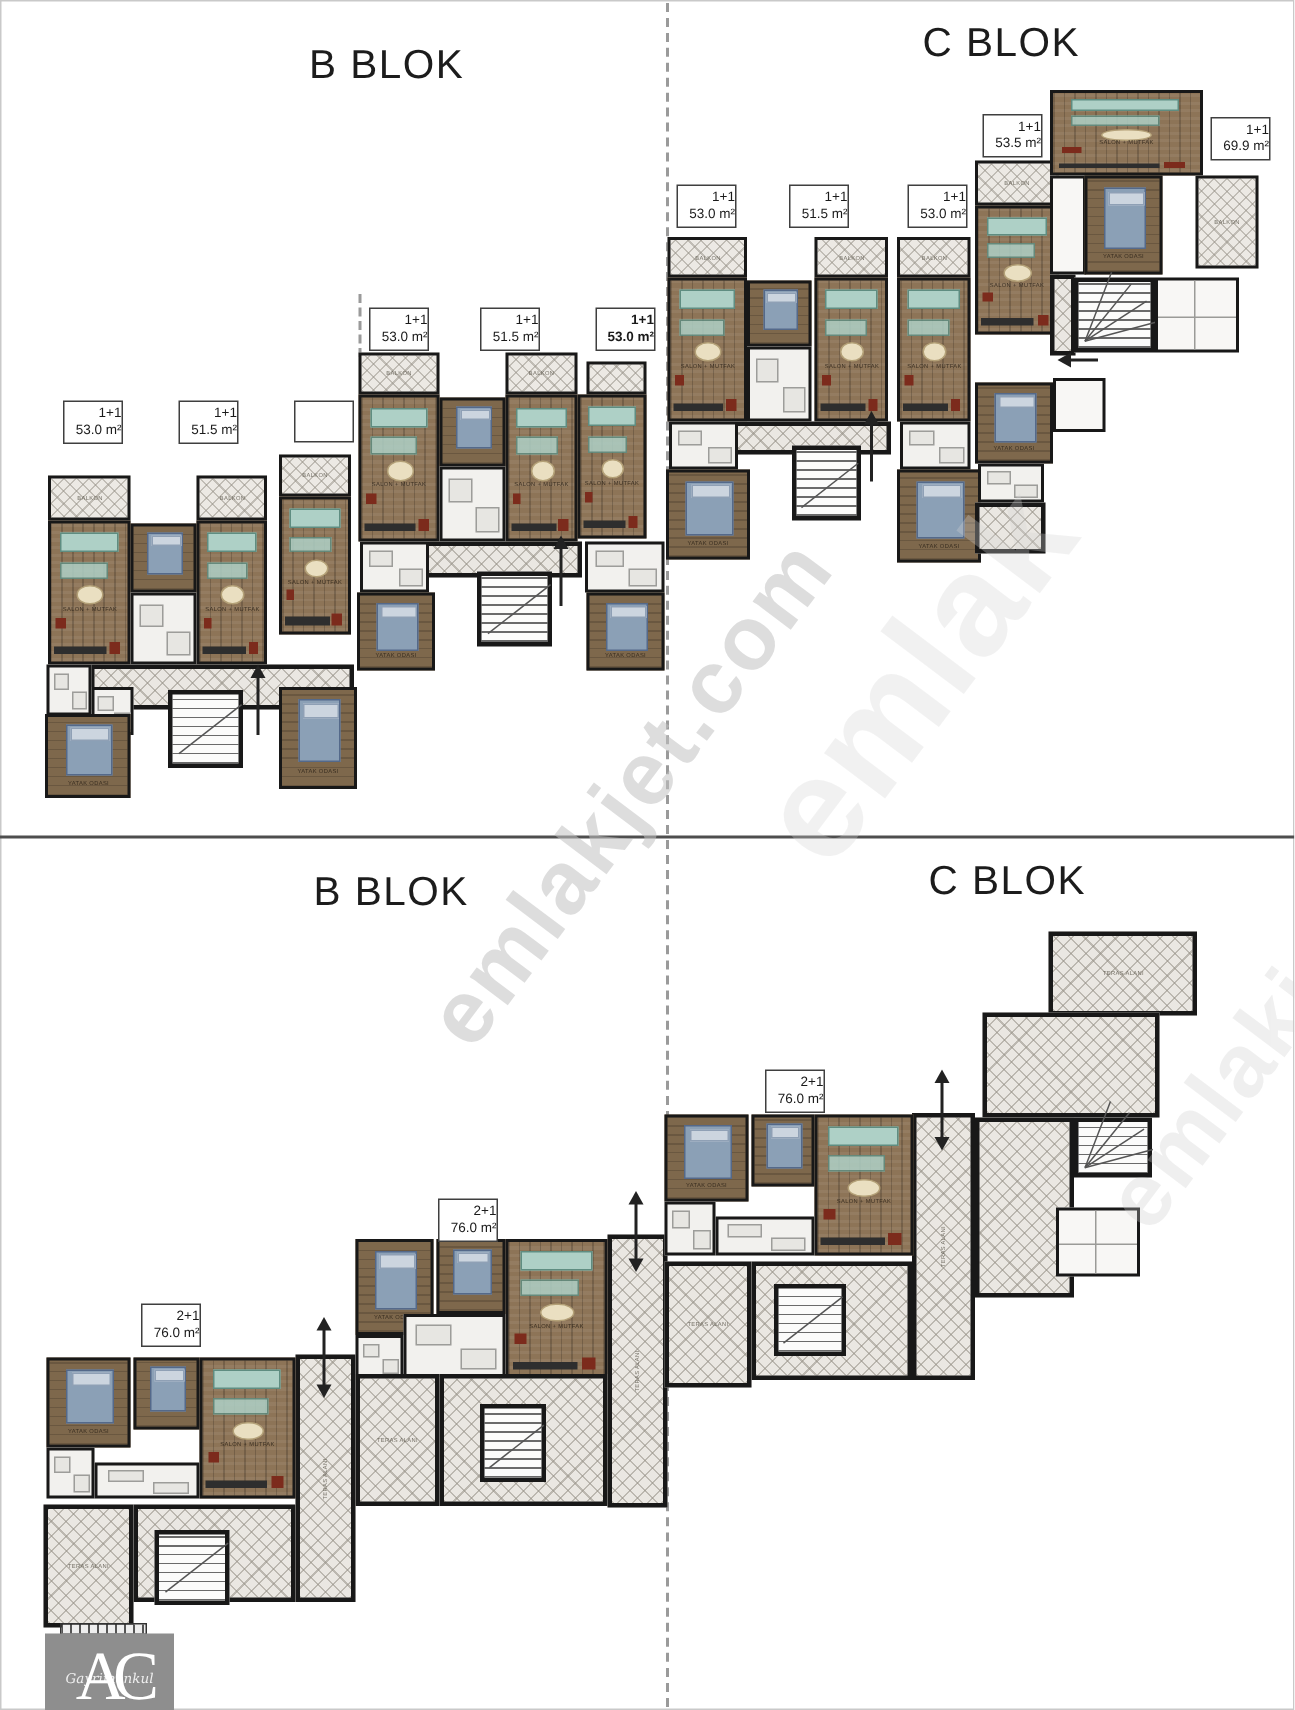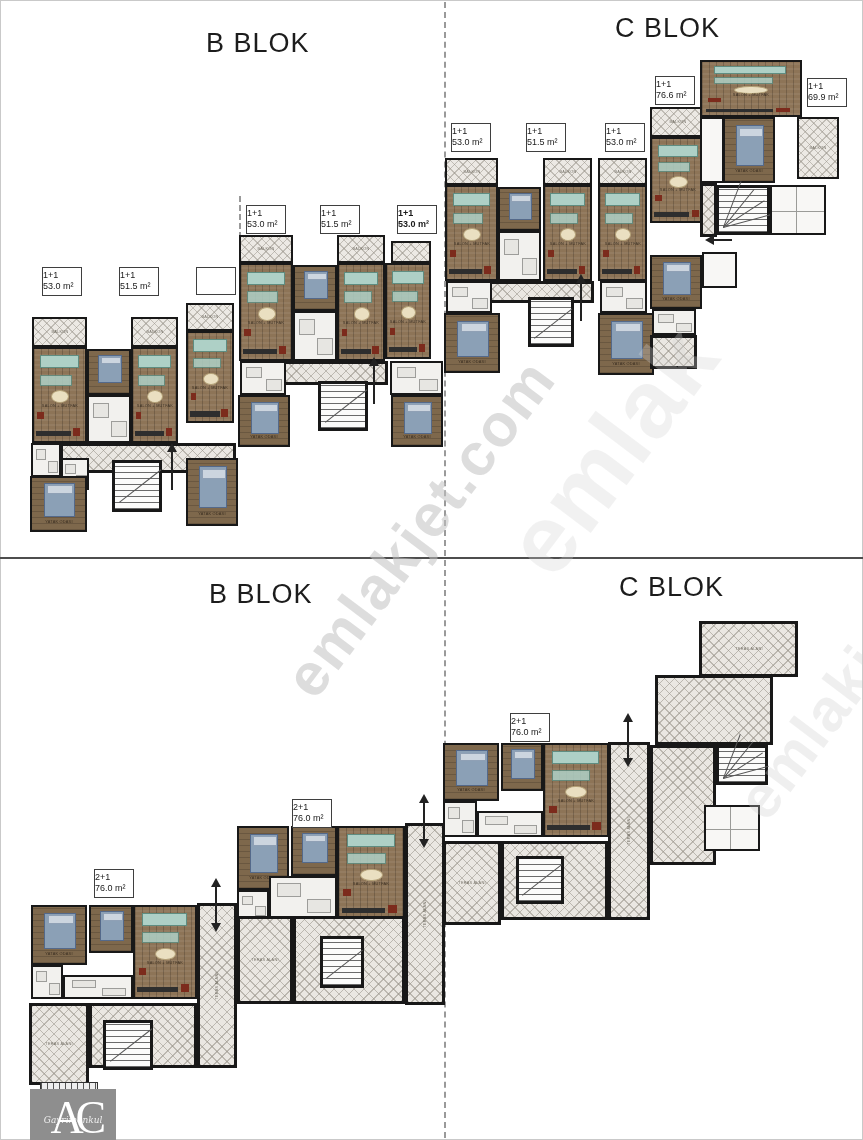--- a/index.html
+++ b/index.html
@@ -1,21 +1,21 @@
 <!DOCTYPE html>
 <html><head>
 <meta charset="utf-8">
 <style>
   html,body{margin:0;padding:0;background:#ffffff;}
   .canvas{position:relative;width:863px;height:1140px;background:#fff;overflow:hidden;
     box-shadow:inset 0 0 0 1px #c9c9c9;font-family:"Liberation Sans",sans-serif;}
   .title{position:absolute;font-size:27px;letter-spacing:1px;color:#1c1c1c;white-space:nowrap;z-index:6;}
   .divider{position:absolute;left:0;top:557px;width:863px;height:2px;background:#4e4e4e;z-index:5;}
   .dash{position:absolute;width:0;border-left:2px dashed #9a9a9a;z-index:1;}
-  .ulabel{position:absolute;width:38px;background:#fff;border:1px solid #3f3f3f;text-align:left;
+  .ulabel{position:absolute;width:38px;background:#fff;border:1px solid #3f3f3f;text-align:right;
     font-size:9px;line-height:1.25;color:#1a1a1a;padding:2px 0;z-index:30;min-height:20px;}
   .ulabel.bold{font-weight:bold;}
   .ulabel .t{display:block;min-height:11px;}
   .wm{position:absolute;z-index:40;pointer-events:none;font-weight:bold;letter-spacing:2px;
     white-space:nowrap;transform:translate(-50%,-50%) rotate(-53deg);}
   
   .rm{position:absolute;box-sizing:border-box;border:2.5px solid #181818;z-index:10;}
   .rm.hatch{background-color:#eae7e2;border-width:3px;
     background-image:repeating-linear-gradient(45deg,rgba(150,145,135,.55) 0 1px,transparent 1px 7px),
                      repeating-linear-gradient(-45deg,rgba(150,145,135,.55) 0 1px,transparent 1px 7px);}
@@ -526,21 +526,21 @@
   <div class="ulabel" style="left:526px;top:123px">
       <span class="t">1+1</span>
       <span class="t">51.5 m²</span>
     </div>
   <div class="ulabel" style="left:605px;top:123px">
       <span class="t">1+1</span>
       <span class="t">53.0 m²</span>
     </div>
   <div class="ulabel" style="left:655px;top:76px">
       <span class="t">1+1</span>
-      <span class="t">76.6 m²</span>
+      <span class="t">53.5 m²</span>
     </div>
   <div class="ulabel" style="left:807px;top:78px">
       <span class="t">1+1</span>
       <span class="t">69.9 m²</span>
     </div>
 
   <div class="ulabel" style="left:94px;top:869px">
       <span class="t">2+1</span>
       <span class="t">76.0 m²</span>
     </div>

